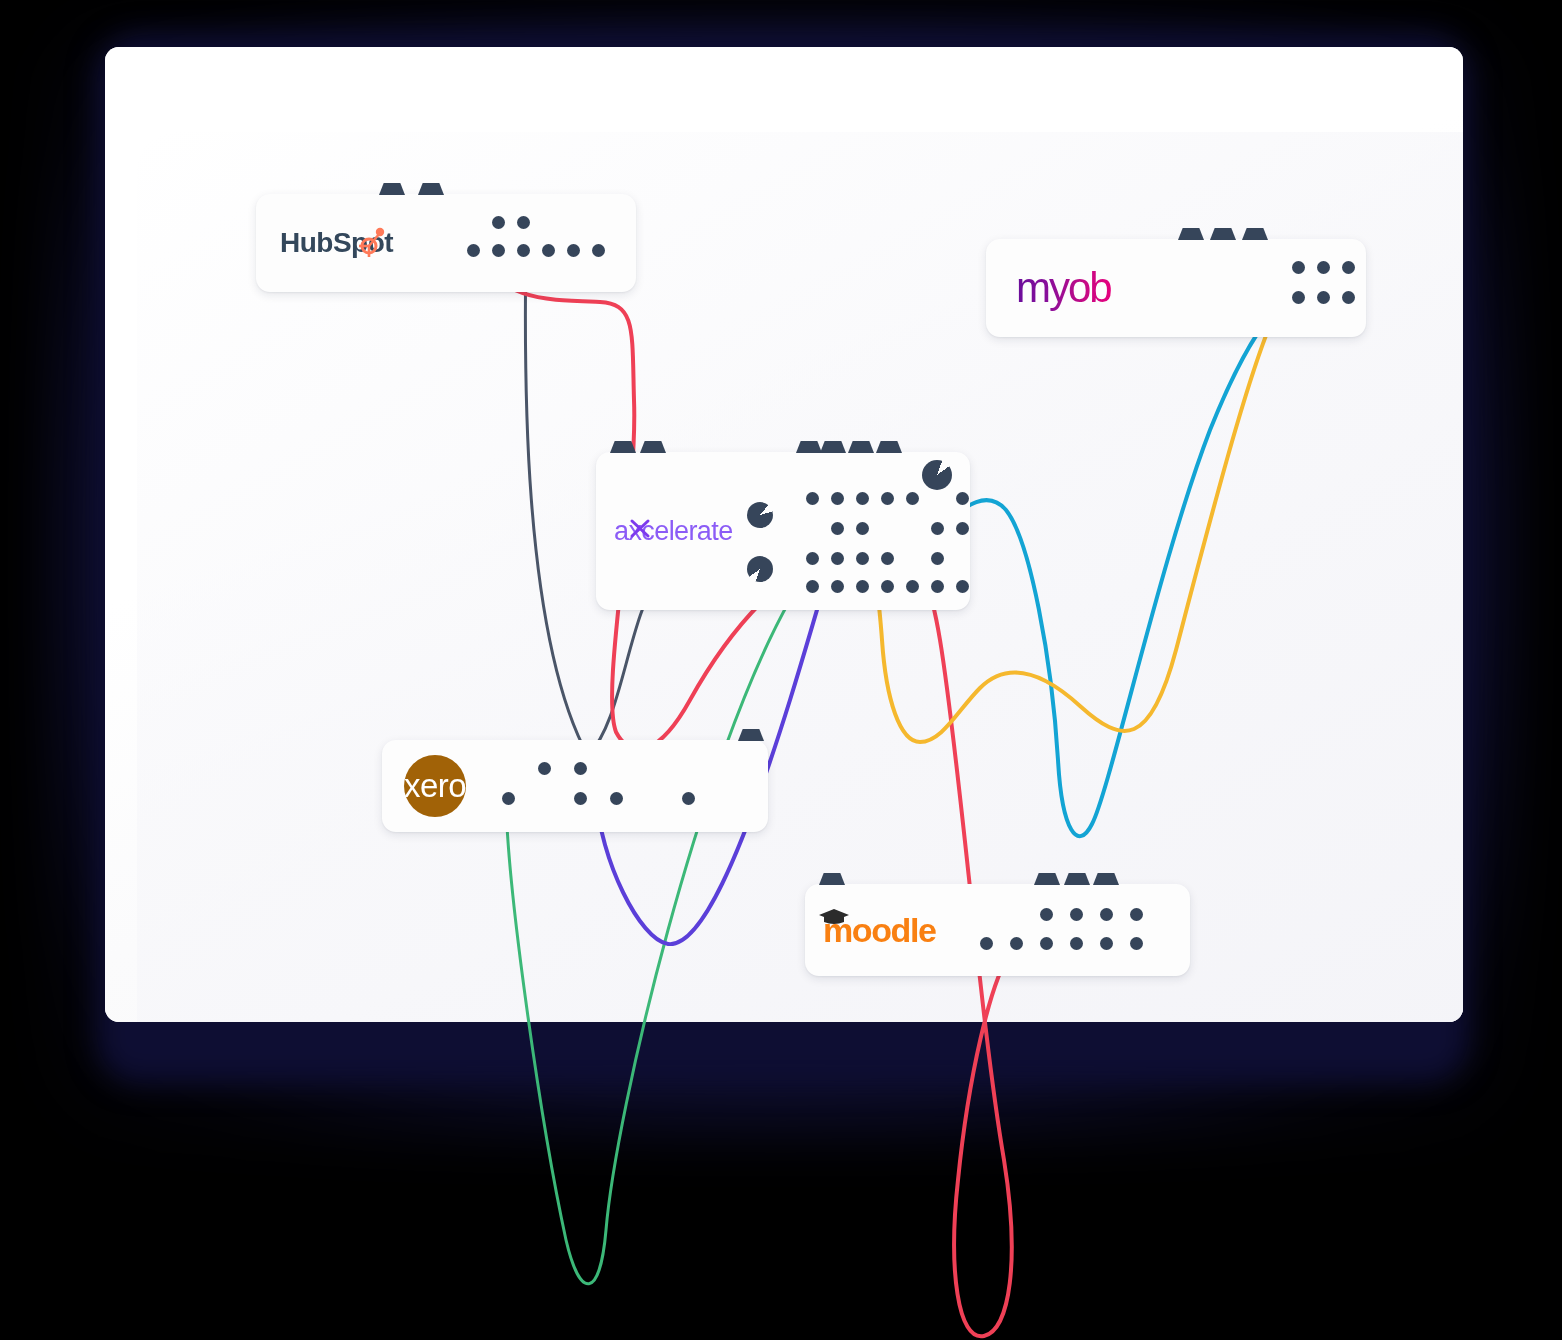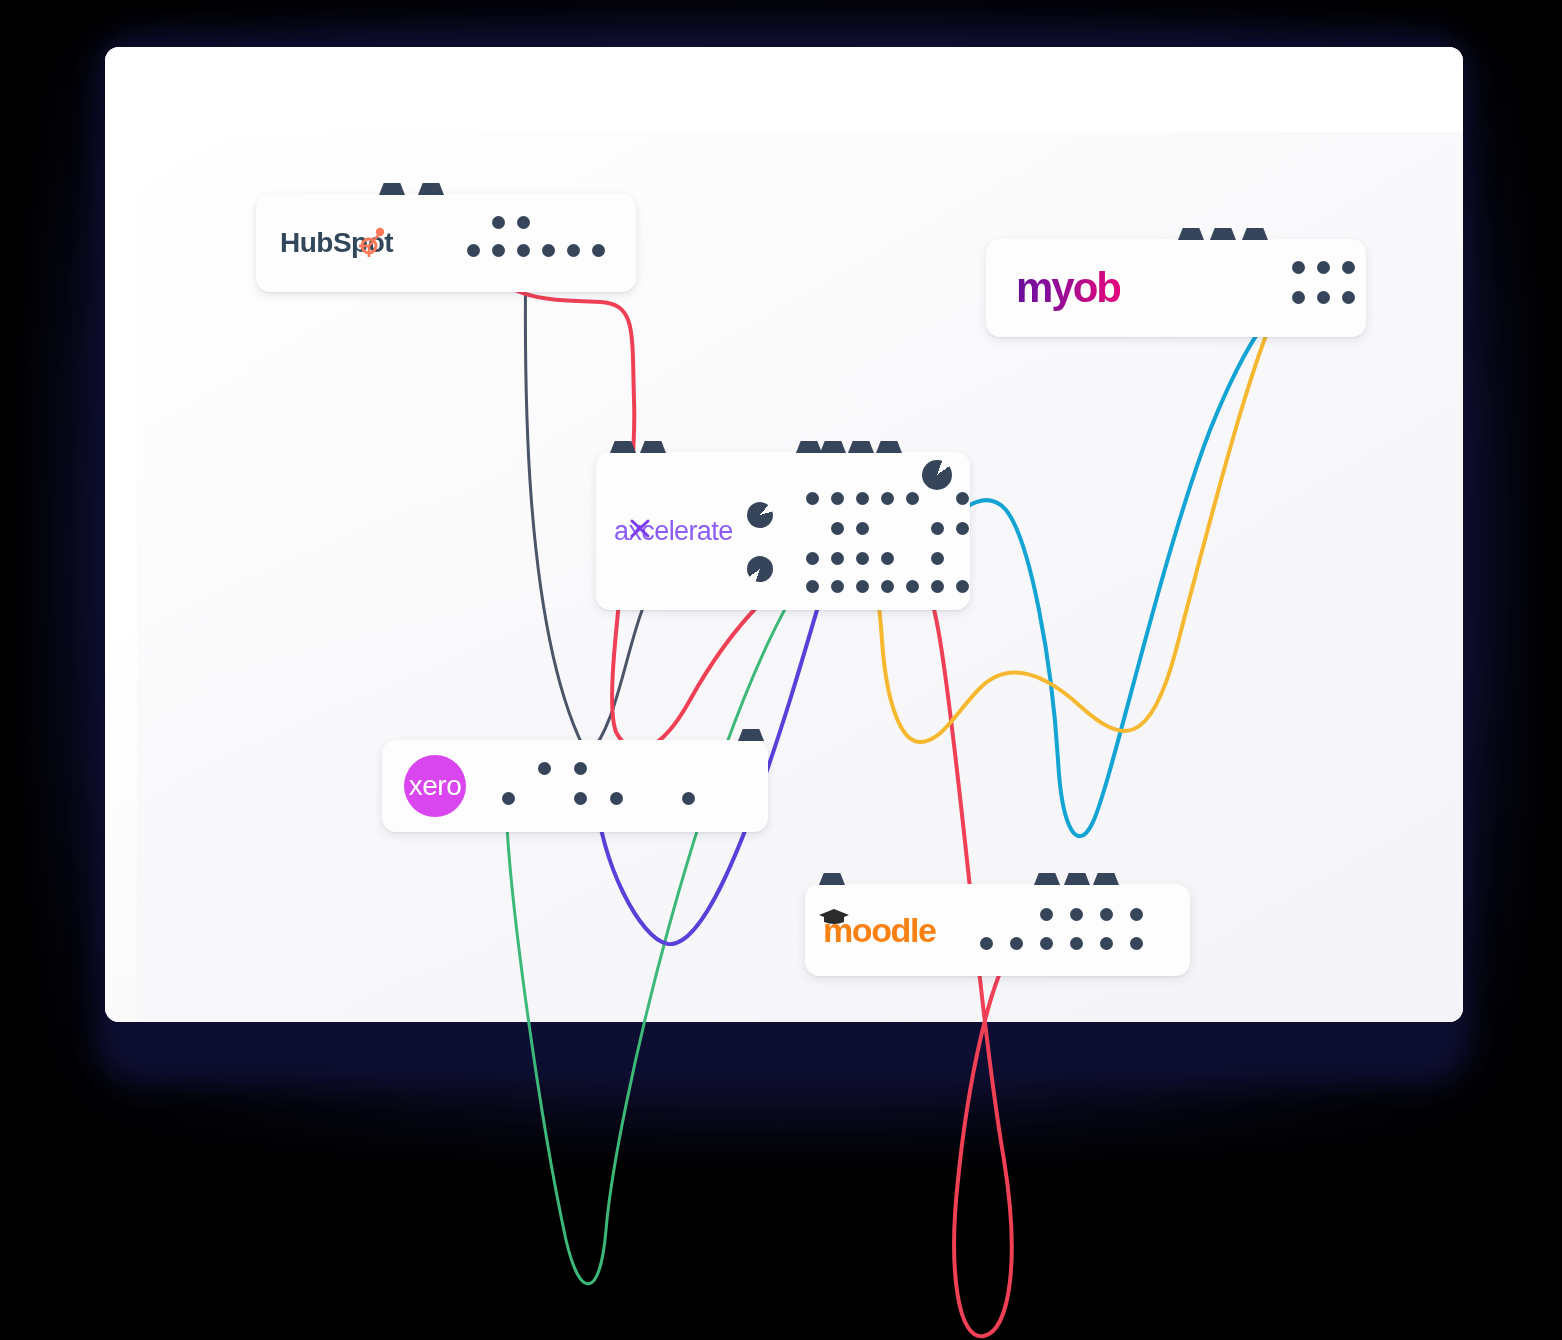--- a/index.html
+++ b/index.html
@@ -52,29 +52,29 @@
     position:absolute;top:0;width:26px;height:12px;background:#36455a;
     border-radius:4px 4px 0 0;
     clip-path:polygon(18% 0,82% 0,100% 100%,0 100%);
   }
 
   
   .dots{position:absolute;}
   .dot{position:absolute;width:13px;height:13px;border-radius:50%;background:#36455a;}
   .pac{position:absolute;border-radius:50%;background:#36455a;}
   .hubspot-text{font-family:"Liberation Sans",sans-serif;font-weight:700;font-size:28px;color:#33475b;letter-spacing:-.5px;}
-  .myob-text{font-family:"Liberation Sans",sans-serif;font-weight:700;font-size:42px;letter-spacing:-2px;
+  .myob-text{font-family:"Liberation Sans",sans-serif;font-weight:400;font-size:42px;letter-spacing:-2px;
     background:linear-gradient(90deg,#6a0d9b 0%,#8a0f9a 35%,#c20a86 70%,#e5007d 100%);
     -webkit-background-clip:text;background-clip:text;color:transparent;}
   .axc-text{font-family:"Liberation Sans",sans-serif;font-weight:400;font-size:27px;color:#8b5cf6;letter-spacing:-.6px;}
   .moodle-text{font-family:"Liberation Sans",sans-serif;font-weight:700;font-size:34px;color:#f98012;letter-spacing:-1.4px;}
   .xero-badge{
-    width:62px;height:62px;border-radius:50%;background:#d946ef;
+    width:62px;height:62px;border-radius:50%;background:#a16207;
     display:flex;align-items:center;justify-content:center;
-    color:#fff;font-weight:400;font-size:28px;letter-spacing:-.5px;font-family:"Liberation Sans",sans-serif;
+    color:#fff;font-weight:400;font-size:33px;letter-spacing:-.5px;font-family:"Liberation Sans",sans-serif;
   }
 </style>
 </head>
 <body>
 
 <div class="stage">
   <div class="glow-outer"></div>
   <div class="glow-inner"></div>
 
   <div class="panel">

